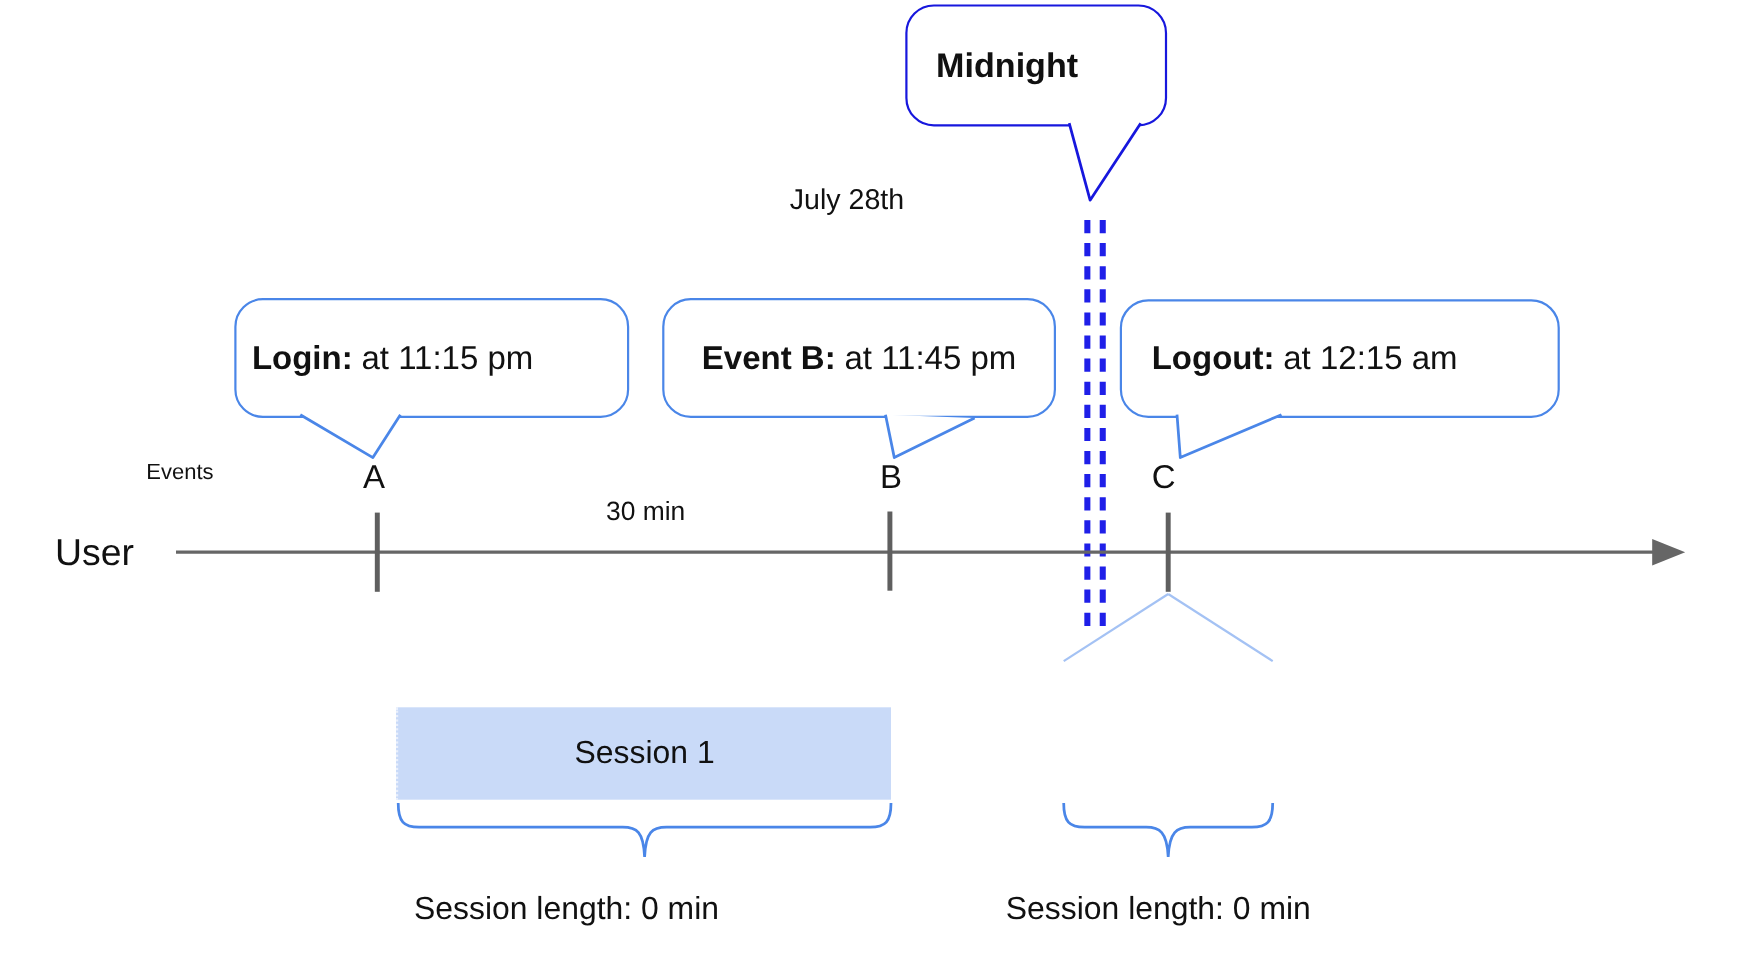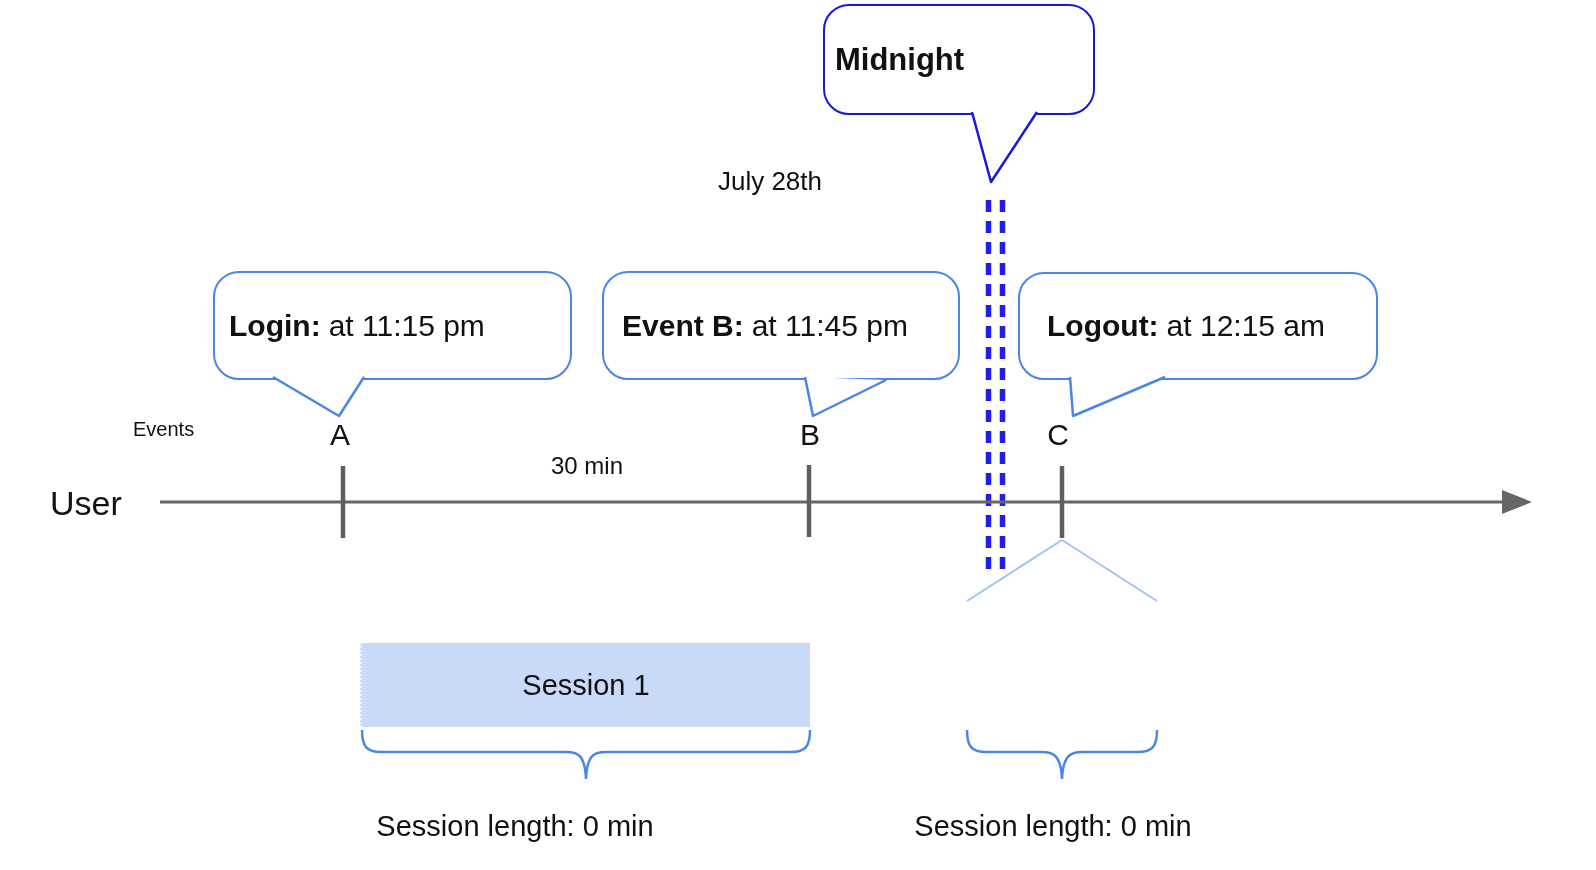--- a/index.html
+++ b/index.html
@@ -14,23 +14,23 @@
   .bubble{
     position:absolute;display:flex;align-items:center;box-sizing:border-box;
     background:#fff;border:2.5px solid #4a86e8;border-radius:26px;
     font-size:30px;white-space:nowrap;
   }
   .bubble .b{font-weight:bold;}
   .bubble .rest{margin-left:8px;}
   .bubble.midnight{border-color:#1717dd;font-weight:bold;font-size:31px;}
 
   .bubble.login  {left:213px;top:271px;width:359px;height:109px;padding-left:14px;}
-  .bubble.eventb {left:602px;top:271px;width:358px;height:109px;padding-left:18px;}
-  .bubble.logout {left:1018px;top:272px;width:360px;height:108px;padding-left:27px;}
-  .bubble.midnight{left:823px;top:4px;width:272px;height:111px;padding-left:10px;}
+  .bubble.eventb {left:602px;top:271px;width:358px;height:109px;padding-left:34px;}
+  .bubble.logout {left:1018px;top:272px;width:400px;height:108px;padding-left:27px;}
+  .bubble.midnight{left:823px;top:4px;width:238px;height:111px;padding-left:26px;}
 
   
   .date-label{position:absolute;top:166px;width:220px;text-align:center;font-size:26px;}
   #date-left{left:660px;}
   #date-right{left:1017px;}
 
   
   .events-label{left:133px;top:418px;font-size:20px;}
   .user-label{left:50px;top:484px;font-size:34px;text-align:right;}
   .marker{position:absolute;top:418px;width:44px;text-align:center;font-size:30px;}

